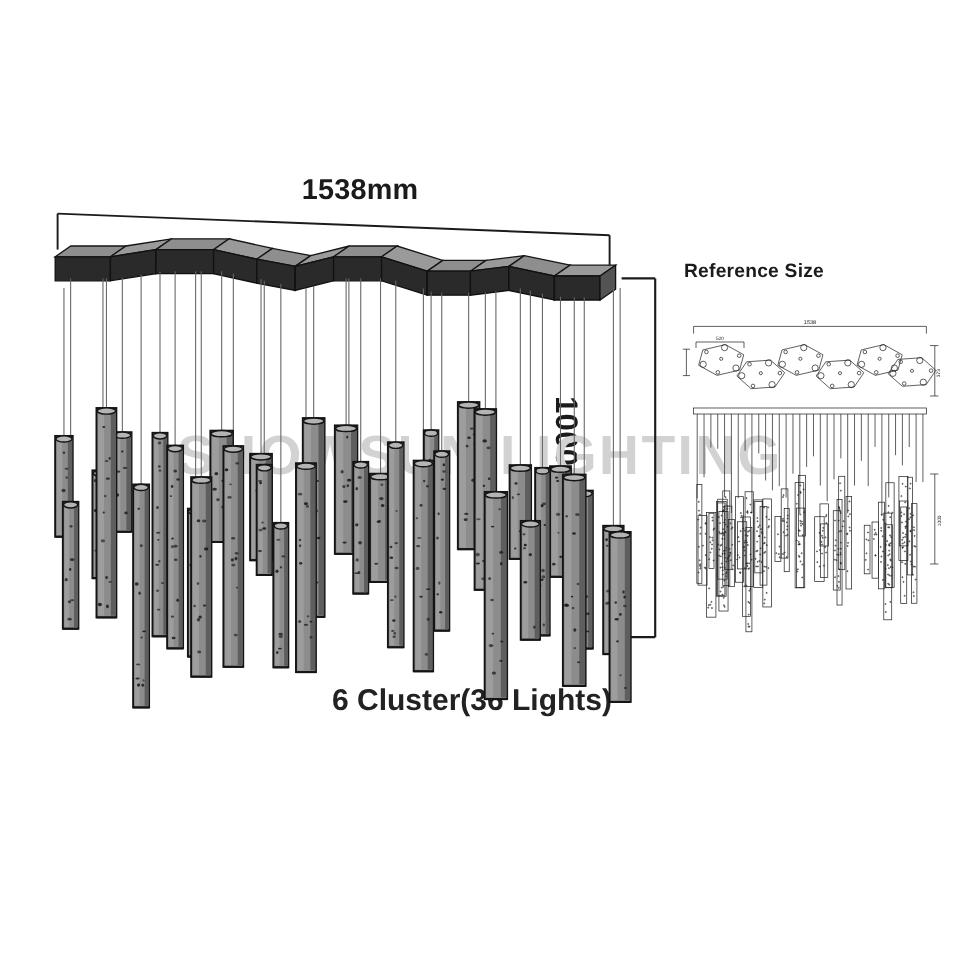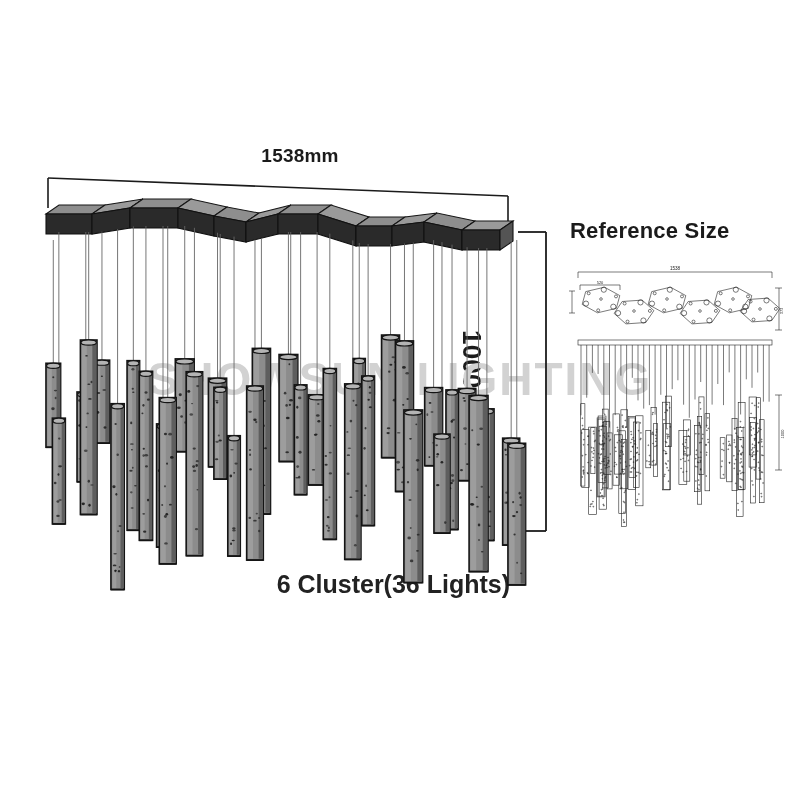--- a/index.html
+++ b/index.html
@@ -6,36 +6,36 @@
   body{
     width:800px;height:800px;background:#ffffff;
     font-family:"Liberation Sans", sans-serif;
     overflow:hidden;position:relative;
   }
   #stage{position:absolute;left:0;top:0;width:800px;height:800px;}
 
   
   .dim-top{
     position:absolute;left:160px;top:145px;width:280px;
-    text-align:center;font-size:19px;font-weight:bold;color:#1b1b1b;
+    text-align:center;font-size:24px;font-weight:bold;color:#1b1b1b;
     letter-spacing:.2px;
   }
   .dim-right{
     position:absolute;left:487px;top:330px;
     font-size:26px;font-weight:bold;color:#1b1b1b;
     transform:rotate(90deg);transform-origin:left top;
     white-space:nowrap;letter-spacing:.2px;
   }
   .caption{
     position:absolute;left:70px;top:570px;width:440px;
     text-align:right;font-size:25px;font-weight:bold;color:#222;
   }
   .ref-title{
     position:absolute;left:570px;top:218px;
-    font-size:22px;font-weight:bold;color:#1b1b1b;letter-spacing:.2px;
+    font-size:16px;font-weight:bold;color:#1b1b1b;letter-spacing:.2px;
   }
 
   
   .watermark{
     position:absolute;left:0;top:352px;width:800px;
     text-align:center;font-size:46px;font-weight:bold;
     color:#d2d2d2;letter-spacing:2px;white-space:nowrap;
     z-index:1;pointer-events:none;
   }
   .svg-layer{position:absolute;left:0;top:0;width:800px;height:800px;z-index:2;}

